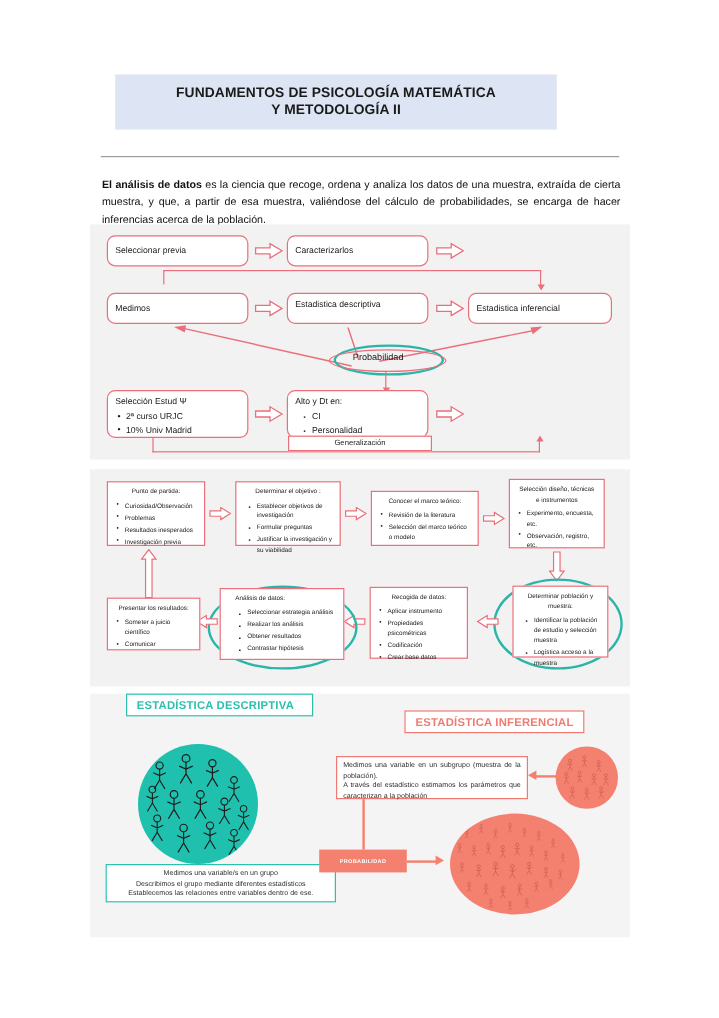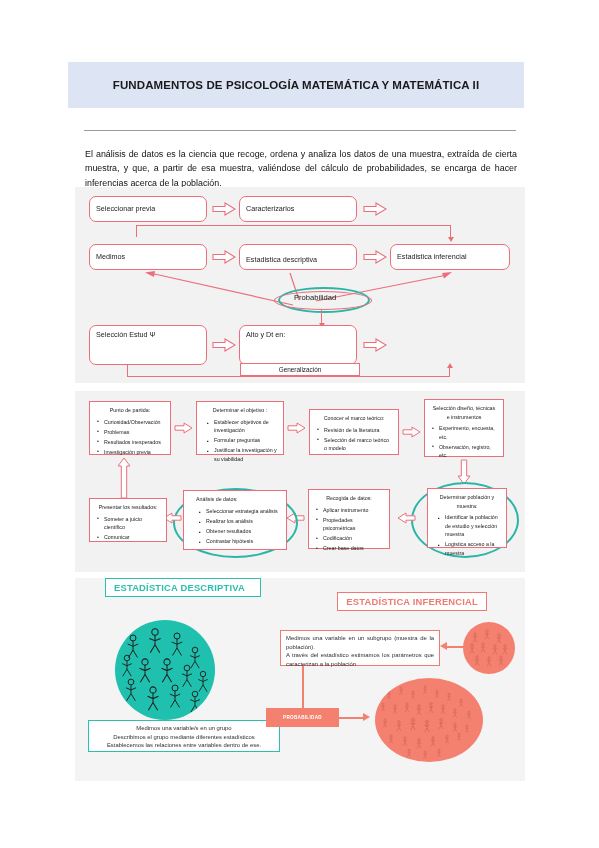--- a/index.html
+++ b/index.html
@@ -1,26 +1,26 @@
 <!DOCTYPE html>
 <html><head>
 <meta charset="utf-8">
 <style>
   html,body{margin:0;padding:0;background:#fff;}
   body{width:599px;height:848px;font-family:"Liberation Sans",sans-serif;position:relative;overflow:hidden;}
   .page{position:absolute;left:0;top:0;width:599px;height:848px;background:#fff;}
 
   
-  .title-band{position:absolute;left:68px;top:62px;width:456px;height:46px;background:#dde4f3;
-    display:flex;flex-direction:row;align-items:center;justify-content:center;gap:2px;}
+  .title-band{position:absolute;left:96px;top:62px;width:368px;height:46px;background:#dde4f3;
+    display:flex;flex-direction:column;align-items:center;justify-content:center;gap:2px;}
   .title-line{font-size:11.5px;font-weight:bold;color:#1a1a1a;letter-spacing:.1px;}
   .tema{position:absolute;left:84px;top:114px;font-size:9.3px;font-weight:bold;color:#7e9cd2;letter-spacing:.15px;}
   .rule{position:absolute;left:84px;top:130px;width:432px;height:1px;background:#9a9a9a;}
   .intro{position:absolute;left:85px;top:138px;width:432px;font-size:8.9px;color:#111;line-height:14.6px;text-align:justify;}
-  .intro b{font-weight:normal;}
+  .intro b{font-weight:bold;}
 
   
   .fig{position:absolute;background:#f2f2f2;}
   .fig1{left:75px;top:187px;width:450px;height:196px;}
   .fig2{left:75px;top:391px;width:450px;height:181px;}
   .fig3{left:75px;top:578px;width:450px;height:203px;background:#f4f4f4;}
 
   
   .rbox{position:absolute;box-sizing:border-box;border:1.1px solid #eb6f7a;border-radius:7px;background:#fff;
     font-size:7.2px;color:#1b1b1b;padding:4px 6px;line-height:10px;}
@@ -67,21 +67,21 @@
   .pk-tri.left{border-top:4.5px solid transparent;border-bottom:4.5px solid transparent;border-right:7px solid #f4806f;}
   .pk-tri.right{border-top:4.5px solid transparent;border-bottom:4.5px solid transparent;border-left:7px solid #f4806f;}
 </style>
 </head>
 <body>
 
 <div class="page">
 
   <div class="title-band">
     <div class="title-line">FUNDAMENTOS DE PSICOLOGÍA MATEMÁTICA</div>
-    <div class="title-line">Y MATEMÁTICA II</div>
+    <div class="title-line">Y METODOLOGÍA II</div>
   </div>
   <div class="rule"></div>
   <p class="intro"><b>El análisis de datos</b><span> es la ciencia que recoge, ordena y analiza los datos de una muestra, extraída de cierta muestra, y que, a partir de esa muestra, valiéndose del cálculo de probabilidades, se encarga de hacer inferencias acerca de la población.</span></p>
 
   <div class="fig fig1">
 
     <div class="rbox" style="left:14px;top:9px;width:118px;height:26px;display:flex;align-items:center;">
       <span>Seleccionar previa</span>
       </div>
     <div class="chev" style="left:137px;top:15px;">
@@ -104,21 +104,21 @@
     <div class="tri down" style="left:372.5px;top:50px;"></div>
 
     <div class="rbox" style="left:14px;top:57px;width:118px;height:26px;display:flex;align-items:center;">
       <span>Medimos</span>
       </div>
     <div class="chev" style="left:137px;top:63px;">
       <svg width="24" height="14" viewBox="0 0 24 14">
           <path d="M1 4.5 H13 V1 L23 7 L13 13 V9.5 H1 Z" fill="#fff" stroke="#eb6f7a" stroke-width="1.1"></path>
         </svg>
       </div>
-    <div class="rbox" style="left:164px;top:57px;width:118px;height:26px;display:flex;align-items:flex-end;">
+    <div class="rbox" style="left:164px;top:57px;width:118px;height:26px;display:flex;align-items:flex-start;">
       <span>Estadistica descriptiva</span>
       </div>
     <div class="chev" style="left:288px;top:63px;">
       <svg width="24" height="14" viewBox="0 0 24 14">
           <path d="M1 4.5 H13 V1 L23 7 L13 13 V9.5 H1 Z" fill="#fff" stroke="#eb6f7a" stroke-width="1.1"></path>
         </svg>
       </div>
     <div class="rbox" style="left:315px;top:57px;width:120px;height:26px;display:flex;align-items:center;">
       <span>Estadistica inferencial</span>
       </div>
@@ -133,28 +133,36 @@
 
     <div class="ellipse-teal" style="left:203px;top:100px;width:88px;height:22px;"></div>
     <div class="ellipse-pink" style="left:199px;top:104px;width:96px;height:17px;"></div>
     <div class="prob-lbl" style="left:219px;top:106px;">Probabilidad</div>
 
     <div class="ln v" style="left:246px;top:122px;height:17px;"></div>
     <div class="tri down" style="left:243.5px;top:136px;"></div>
 
     <div class="rbox" style="left:14px;top:138px;width:118px;height:40px;">
       <span class="hd">Selección Estud Ψ</span>
+      <ul>
+        <li>2ª curso URJC</li>
+        <li>10% Univ Madrid</li>
+      </ul>
       </div>
     <div class="chev" style="left:137px;top:151px;">
       <svg width="24" height="14" viewBox="0 0 24 14">
           <path d="M1 4.5 H13 V1 L23 7 L13 13 V9.5 H1 Z" fill="#fff" stroke="#eb6f7a" stroke-width="1.1"></path>
         </svg>
       </div>
     <div class="rbox" style="left:164px;top:138px;width:118px;height:40px;">
       <span class="hd">Alto y Dt en:</span>
+      <ul class="dash" style="padding-left:14px;">
+        <li>CI</li>
+        <li>Personalidad</li>
+      </ul>
       </div>
     <div class="chev" style="left:288px;top:151px;">
       <svg width="24" height="14" viewBox="0 0 24 14">
           <path d="M1 4.5 H13 V1 L23 7 L13 13 V9.5 H1 Z" fill="#fff" stroke="#eb6f7a" stroke-width="1.1"></path>
         </svg>
       </div>
 
     <div class="ln v" style="left:52px;top:178px;height:12px;"></div>
     <div class="ln h" style="left:52px;top:189px;width:323px;"></div>
     <div class="ln v" style="left:374px;top:180px;height:10px;"></div>

